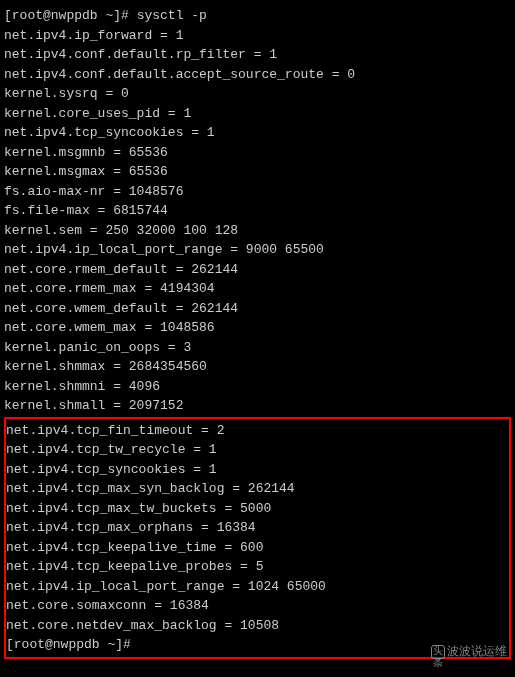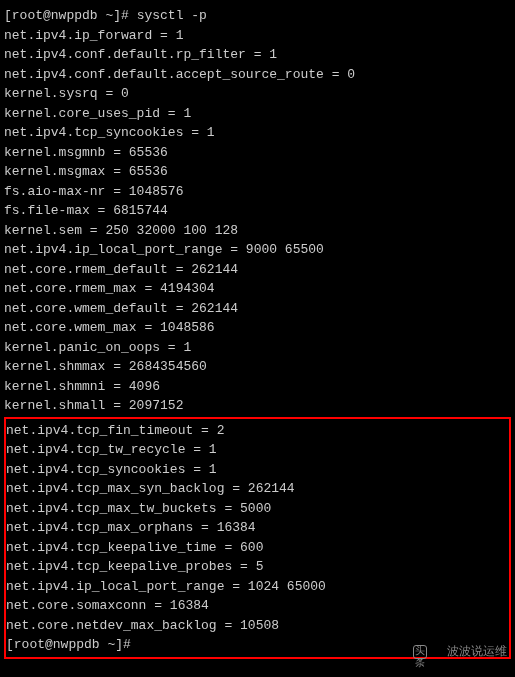--- a/index.html
+++ b/index.html
@@ -31,21 +31,21 @@
       color: #ccc;
     }
     .watermark {
       position: absolute;
       bottom: 16px;
       right: 8px;
       color: #888;
       font-size: 12px;
       display: flex;
       align-items: center;
-      gap: 20px;
+      gap: 2px;
     }
     .watermark-icon {
       display: inline-block;
       width: 14px;
       height: 14px;
       border: 1px solid #888;
       border-radius: 3px;
       text-align: center;
       line-height: 12px;
       font-size: 10px;
@@ -65,21 +65,21 @@
     <div class="line">kernel.msgmnb = 65536</div>
     <div class="line">kernel.msgmax = 65536</div>
     <div class="line">fs.aio-max-nr = 1048576</div>
     <div class="line">fs.file-max = 6815744</div>
     <div class="line">kernel.sem = 250 32000 100 128</div>
     <div class="line">net.ipv4.ip_local_port_range = 9000 65500</div>
     <div class="line">net.core.rmem_default = 262144</div>
     <div class="line">net.core.rmem_max = 4194304</div>
     <div class="line">net.core.wmem_default = 262144</div>
     <div class="line">net.core.wmem_max = 1048586</div>
-    <div class="line">kernel.panic_on_oops = 1</div>
+    <div class="line">kernel.panic_on_oops = 3</div>
     <div class="line">kernel.shmmax = 2684354560</div>
     <div class="line">kernel.shmmni = 4096</div>
     <div class="line">kernel.shmall = 2097152</div>
   </div>
 <div class="highlight-box">
   <div id="highlight-container">
       <div class="line">net.ipv4.tcp_fin_timeout = 2</div>
       <div class="line">net.ipv4.tcp_tw_recycle = 1</div>
       <div class="line">net.ipv4.tcp_syncookies = 1</div>
       <div class="line">net.ipv4.tcp_max_syn_backlog = 262144</div>

